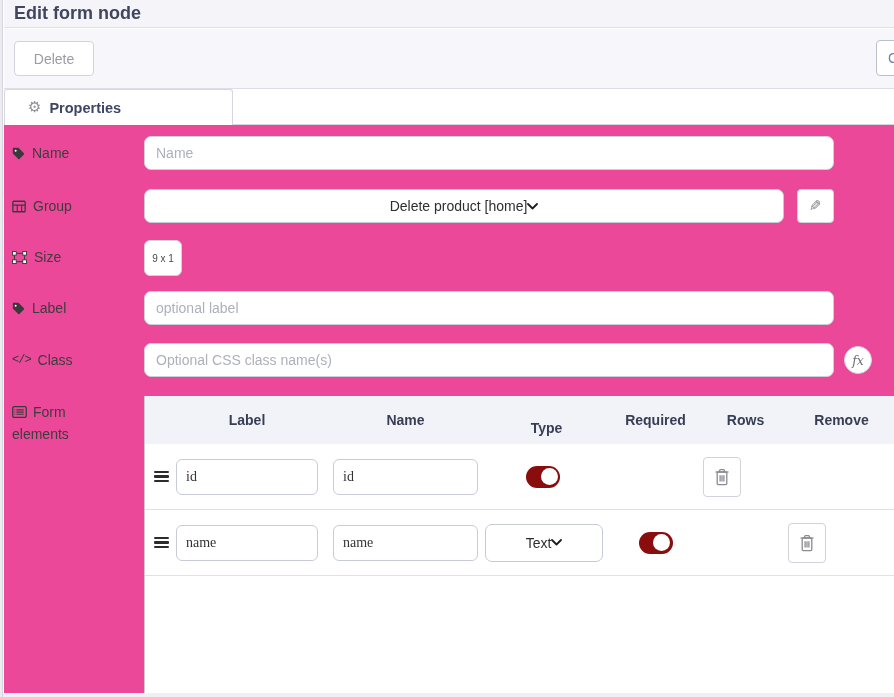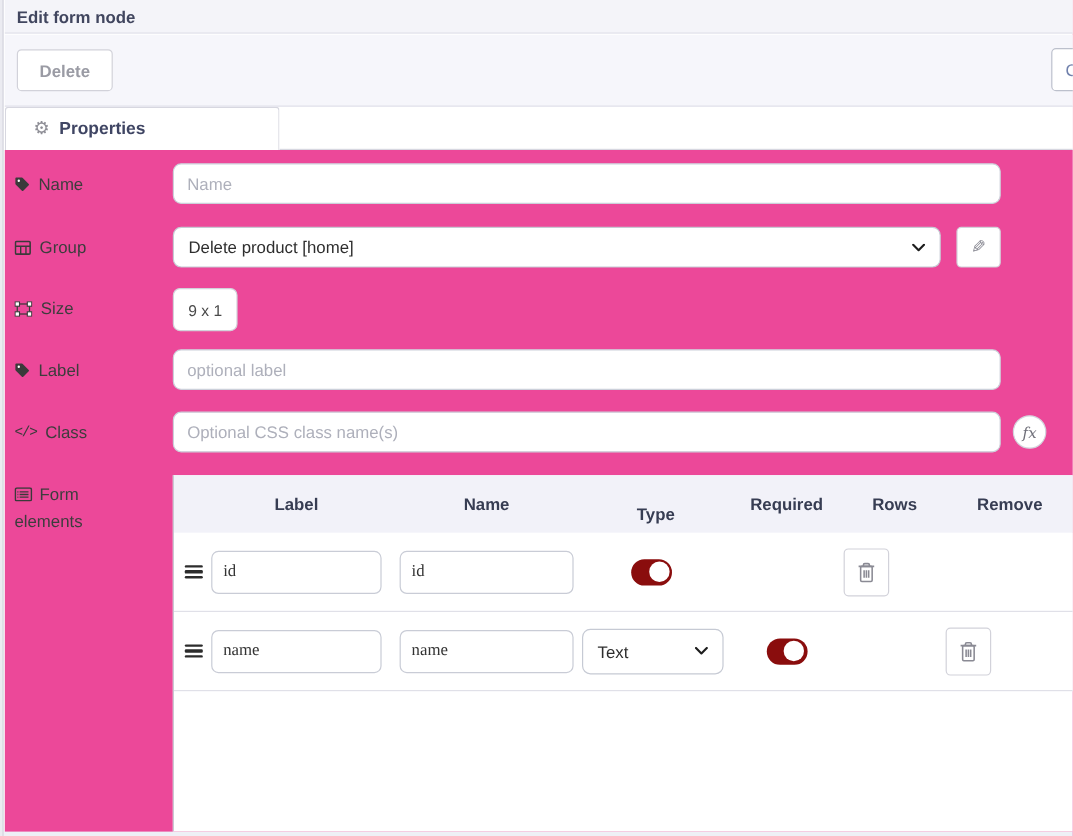--- a/index.html
+++ b/index.html
@@ -6,26 +6,26 @@
   html,body { width:894px; height:697px; }
   body {
     position: relative; overflow: hidden; background:#fff;
     font-family:"Liberation Sans","DejaVu Sans",sans-serif; font-size:14px; color:#3d3d3d;
   }
   .left-strip { position:absolute; left:0; top:0; bottom:0; width:3px; background:#ebebf1; border-right:1px solid #d6d6de; z-index:9; }
   .bottom-strip { position:absolute; left:0; right:0; bottom:0; height:4px; background:#eef0f6; z-index:8; }
 
   
   .tray-header { position:absolute; left:4px; right:0; top:0; height:28px; background:#f4f4f9; border-bottom:1px solid #e1e1ea; display:flex; align-items:center; padding-left:10px; }
-  .tray-title { font-size:14px; font-weight:bold; color:#41465f; }
+  .tray-title { font-size:18px; font-weight:bold; color:#41465f; }
 
   
   .tray-toolbar { position:absolute; left:4px; right:0; top:29px; height:60px; background:#f6f6fb; border-bottom:1px solid #dddde6; }
   .btn { background:#fff; border:1px solid #d2d2da; border-radius:4px; font-size:14px; cursor:pointer; font-family:inherit; }
-  .delete-btn { position:absolute; left:10px; top:12px; width:80px; height:35px; color:#9a9ba4;font-weight:bold; }
+  .delete-btn { position:absolute; left:10px; top:12px; width:80px; height:35px; color:#9a9ba4; }
   .cancel-btn { position:absolute; left:872px; top:11px; width:80px; height:36px; color:#7080ac; border-color:#bcc0cc; text-align:left; padding-left:11px; }
 
   
   .tab-bar { position:absolute; left:4px; right:0; top:89px; height:36px; background:#fff; }
   .tab-bar::after { content:""; position:absolute; left:229px; right:0; bottom:0; height:1px; background:#d7d7e0; }
   .tab { position:absolute; left:0; top:0; width:229px; height:36px; background:#fff; border:1px solid #d7d7e0; border-bottom:none; border-radius:3px 3px 0 0; display:flex; align-items:center; gap:8px; padding-left:23px; cursor:pointer; }
   .gear { color:#8e8e96; font-size:15px; font-family:"DejaVu Sans",sans-serif; line-height:1; }
   .tab-label { font-weight:bold; font-size:14.5px; color:#3f4563; }
 
   
@@ -33,26 +33,26 @@
   .frow { position:absolute; left:0; right:0; height:36px; }
   .row-name  { top:11px; }  .row-group { top:64px; }  .row-size { top:115px; }
   .row-label { top:166px; } .row-class { top:218px; }
   .flabel { position:absolute; left:8px; top:0; height:34px; display:flex; align-items:center; gap:7px; font-size:14px; color:#3d3d3d; }
   .icon { display:inline-flex; align-items:center; line-height:1; }
   .code-glyph { font-family:"Liberation Mono","DejaVu Sans Mono",monospace; font-size:12px; color:#3a3a3a; letter-spacing:-1px; }
 
   .ti { position:absolute; left:140px; top:0; height:34px; width:690px; border:1px solid #ccd0da; border-radius:7px; padding:0 11px; font-size:14px; color:#333; outline:none; background:#fff; font-family:inherit; }
   .ti::placeholder { color:#aeb0bb; }
 
-  .selectbox { border:1px solid #c6cad4; border-radius:7px; background:#fff; display:flex; align-items:center; justify-content:space-between; padding:0 12px; font-size:14px; color:#2e2e2e; cursor:pointer; }
+  .selectbox { border:1px solid #c6cad4; border-radius:7px; background:#fff; display:flex; align-items:center; justify-content:center; padding:0 12px; font-size:14px; color:#2e2e2e; cursor:pointer; }
   .group-select { position:absolute; left:140px; top:0; width:640px; height:34px; }
   .icon-btn { display:flex; align-items:center; justify-content:center; }
   .edit-group-btn { position:absolute; left:793px; top:0; width:37px; height:34px; }
   .pencil { display:inline-block; transform:scaleX(-1); color:#84848e; font-size:15px; font-family:"DejaVu Sans",sans-serif; font-style:normal; }
-  .size-btn { position:absolute; left:140px; top:0; width:54px; height:36px; color:#4a4a4a; font-size:13px; border-radius:6px; }
+  .size-btn { position:absolute; left:140px; top:0; width:38px; height:36px; color:#4a4a4a; font-size:10px; border-radius:6px; }
   .fx-btn { position:absolute; left:840px; top:3px; width:28px; height:28px; border-radius:50%; border:1px solid #d3d3dc; background:#fff; color:#6e6e78; font-family:"DejaVu Serif","Liberation Serif",serif; font-style:italic; font-size:12.5px; cursor:pointer; }
 
   .fe-label { position:absolute; left:8px; top:277px; width:104px; font-size:14px; color:#3d3d3d; line-height:1.55; }
   .fe-label .icon { margin-right:6px; position:relative; top:1px; }
 
   
   .elist { position:absolute; left:140px; top:271px; right:0; bottom:4px; border-left:1px solid #c9c9d3; background:#fff; }
   .egrid { display:grid; grid-template-columns:31px 142px 160px 130px 95px 85px 107px; align-items:center; }
   .elist-header { height:48px; background:#f2f2f9; }
   .col-h { text-align:center; font-weight:bold; font-size:14px; color:#373d53; }

